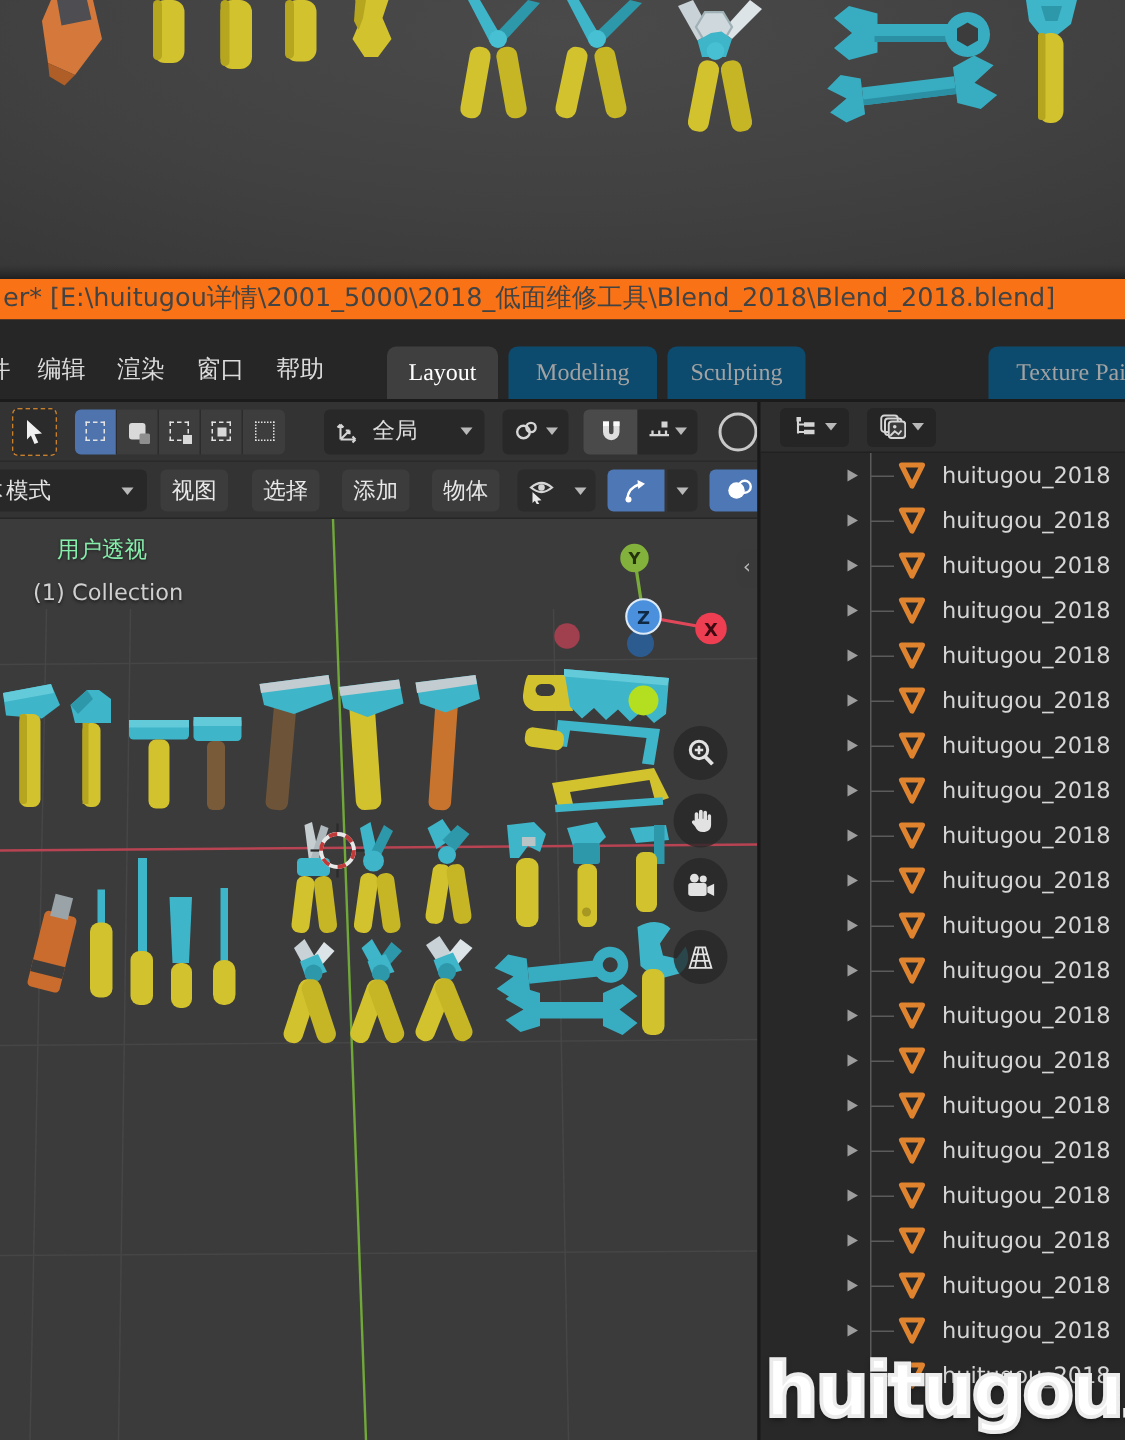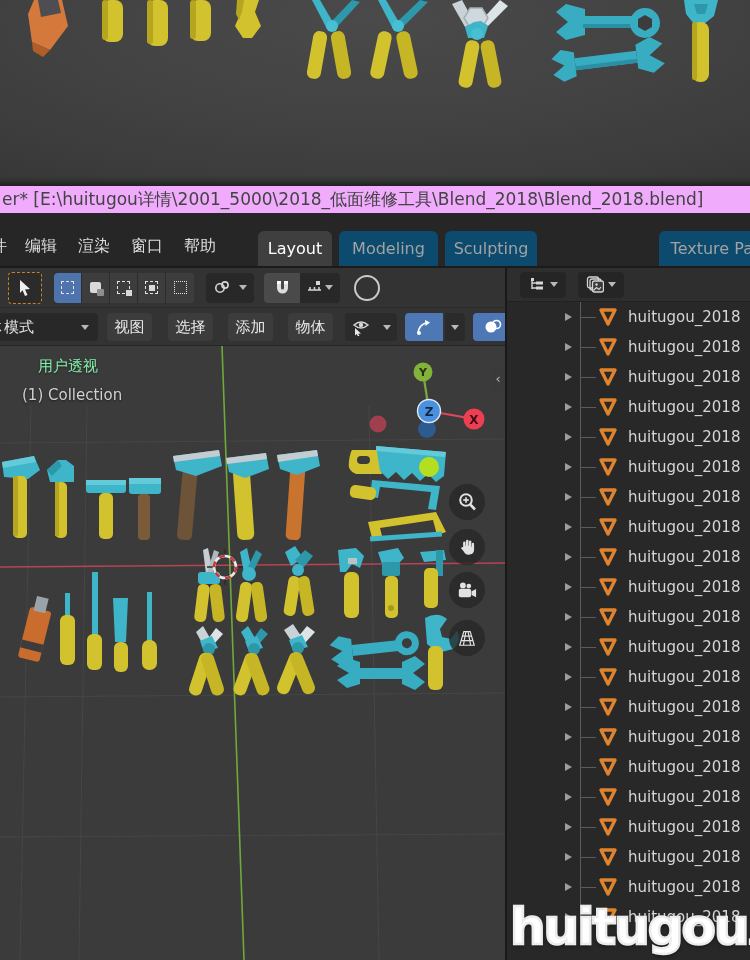--- a/index.html
+++ b/index.html
@@ -6,26 +6,26 @@
   html,body { width:750px; height:960px; overflow:hidden; background:#222;
     font-family:"DejaVu Sans","Liberation Sans",sans-serif; }
   .screen { position:relative; width:750px; height:960px; }
 
   
   .render-strip { position:relative; width:750px; height:186px; overflow:hidden;
     background:radial-gradient(ellipse 120% 160% at 50% 10%, #4a4a4a 0%, #414141 40%, #343434 80%, #2c2c2c 100%); }
   .render-strip svg { position:absolute; left:0; top:0; }
 
   
-  .title-bar { width:750px; height:27px; background:#f0abfc; color:#434343;
+  .title-bar { width:750px; height:27px; background:#f97316; color:#434343;
     font-size:17px; line-height:26px; white-space:nowrap; overflow:hidden; padding-left:2px; }
 
   
   .menu-bar { position:relative; width:750px; height:55px; background:#262626;
-    border-bottom:2px solid #1b1b1b; }
+    border-bottom:2px solid #1b1b1b;font-family:Liberation Serif, serif; }
   .mi { position:absolute; bottom:9px; font-size:16px; color:#dcdcdc; cursor:default; }
   .mi-part { position:absolute; bottom:9px; left:0; width:8px; overflow:hidden; font-size:16px; color:#dcdcdc; }
   .mi-part span { margin-left:-9px; display:inline-block; }
   .tab { position:absolute; bottom:0; height:35px; line-height:35px; text-align:center;
     font-size:16px; color:#a2a2a2; background:#0c4a6e; border-radius:6px 6px 0 0; }
   .tab.active { background:#3f3f3f; color:#ffffff; }
 
   
   .workspace { position:relative; display:flex; width:750px; height:692px; }
   .main-col { position:relative; width:505px; }
@@ -231,20 +231,27 @@
               </span>
             </div>
           <div class="selbtn">
               <span class="mixsq">
                 <i style="left:3px;top:3px"></i>
               </span>
             </div>
           <div class="selbtn">
               <span class="dashsq" style="border-style:dotted"></span>
             </div>
+        </div>
+        <div class="drop orient-drop">
+          <svg width="17" height="17" viewBox="0 0 17 17">
+            <path d="M3,14 L3,4 M3,14 L13,14 M3,4 L1,6 M3,4 L5,6 M13,14 L11,12 M13,14 L11,16 M3,14 L9,8 M9,8 L6.5,8 M9,8 L9,10.5" stroke="#d5d5d5" stroke-width="1.4" fill="none"></path>
+          </svg>
+          <span class="lbl">全局</span>
+          <span class="chev"></span>
         </div>
         <div class="drop link-drop">
           <svg width="18" height="18" viewBox="0 0 18 18">
             <circle cx="7" cy="9" r="4.2" stroke="#d5d5d5" stroke-width="1.6" fill="none"></circle>
             <circle cx="12" cy="6" r="3.1" stroke="#d5d5d5" stroke-width="1.6" fill="none"></circle>
           </svg>
           <span class="chev solo"></span>
         </div>
         <div class="snapgrp">
           <div class="snap-on">

